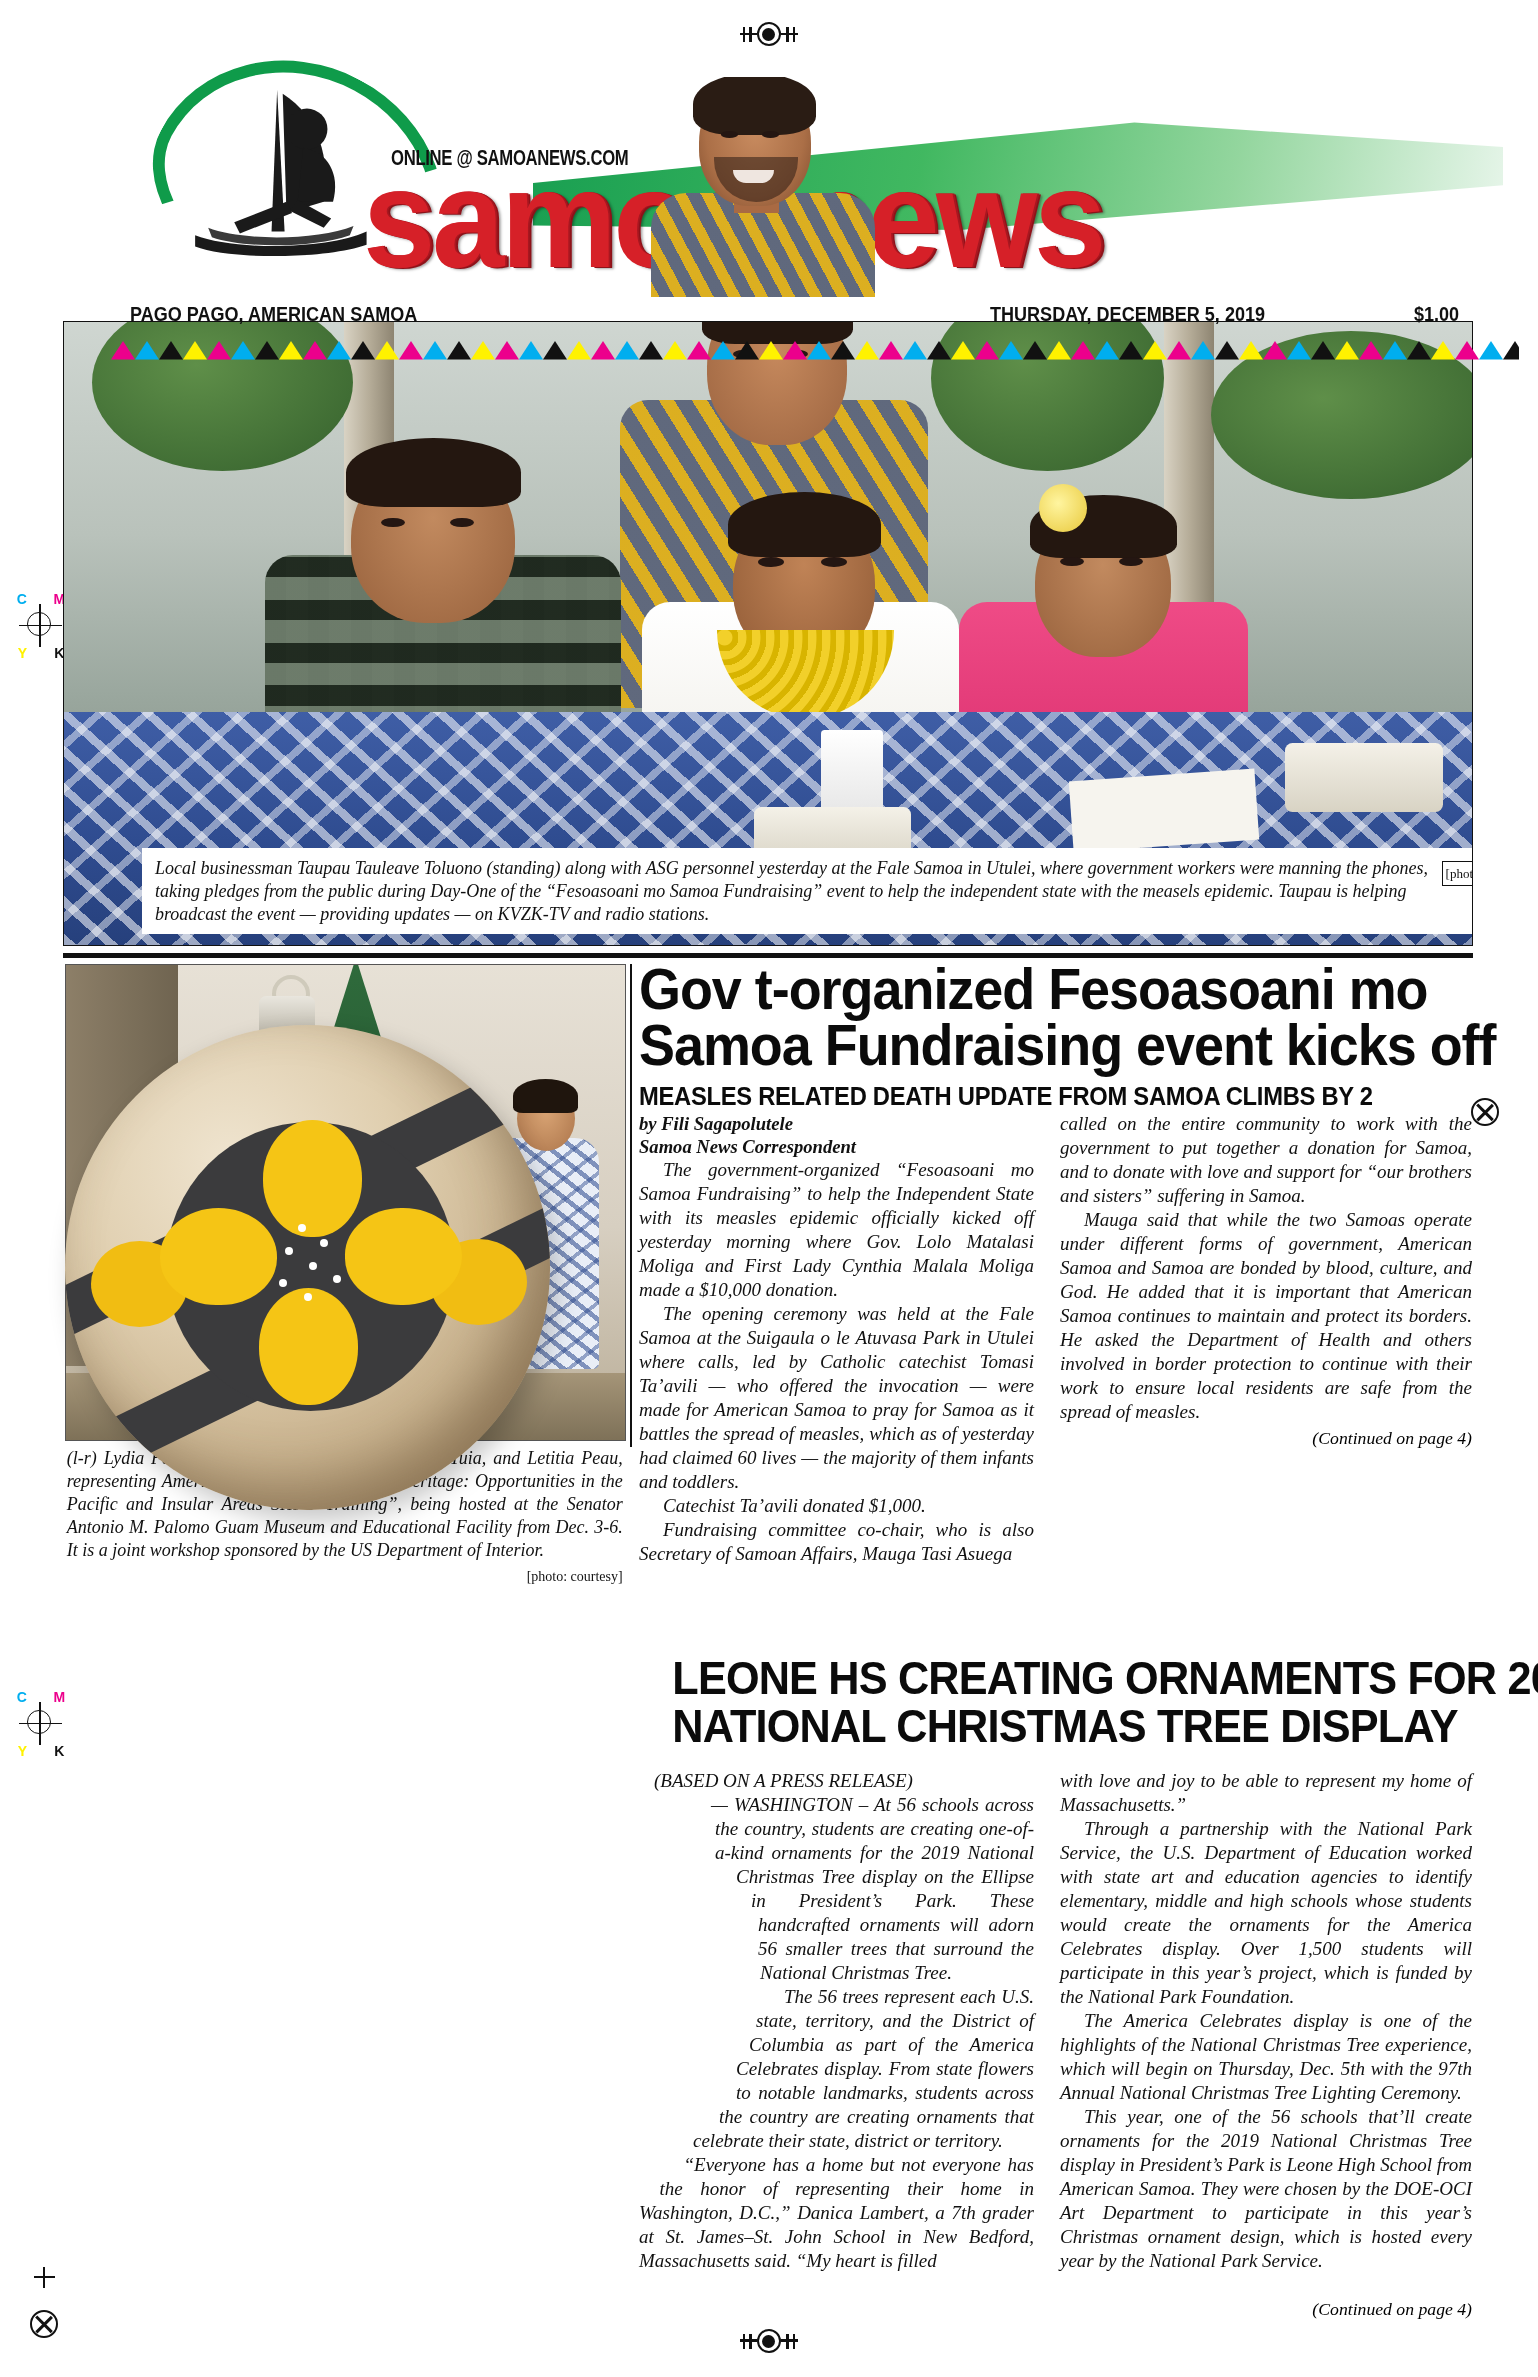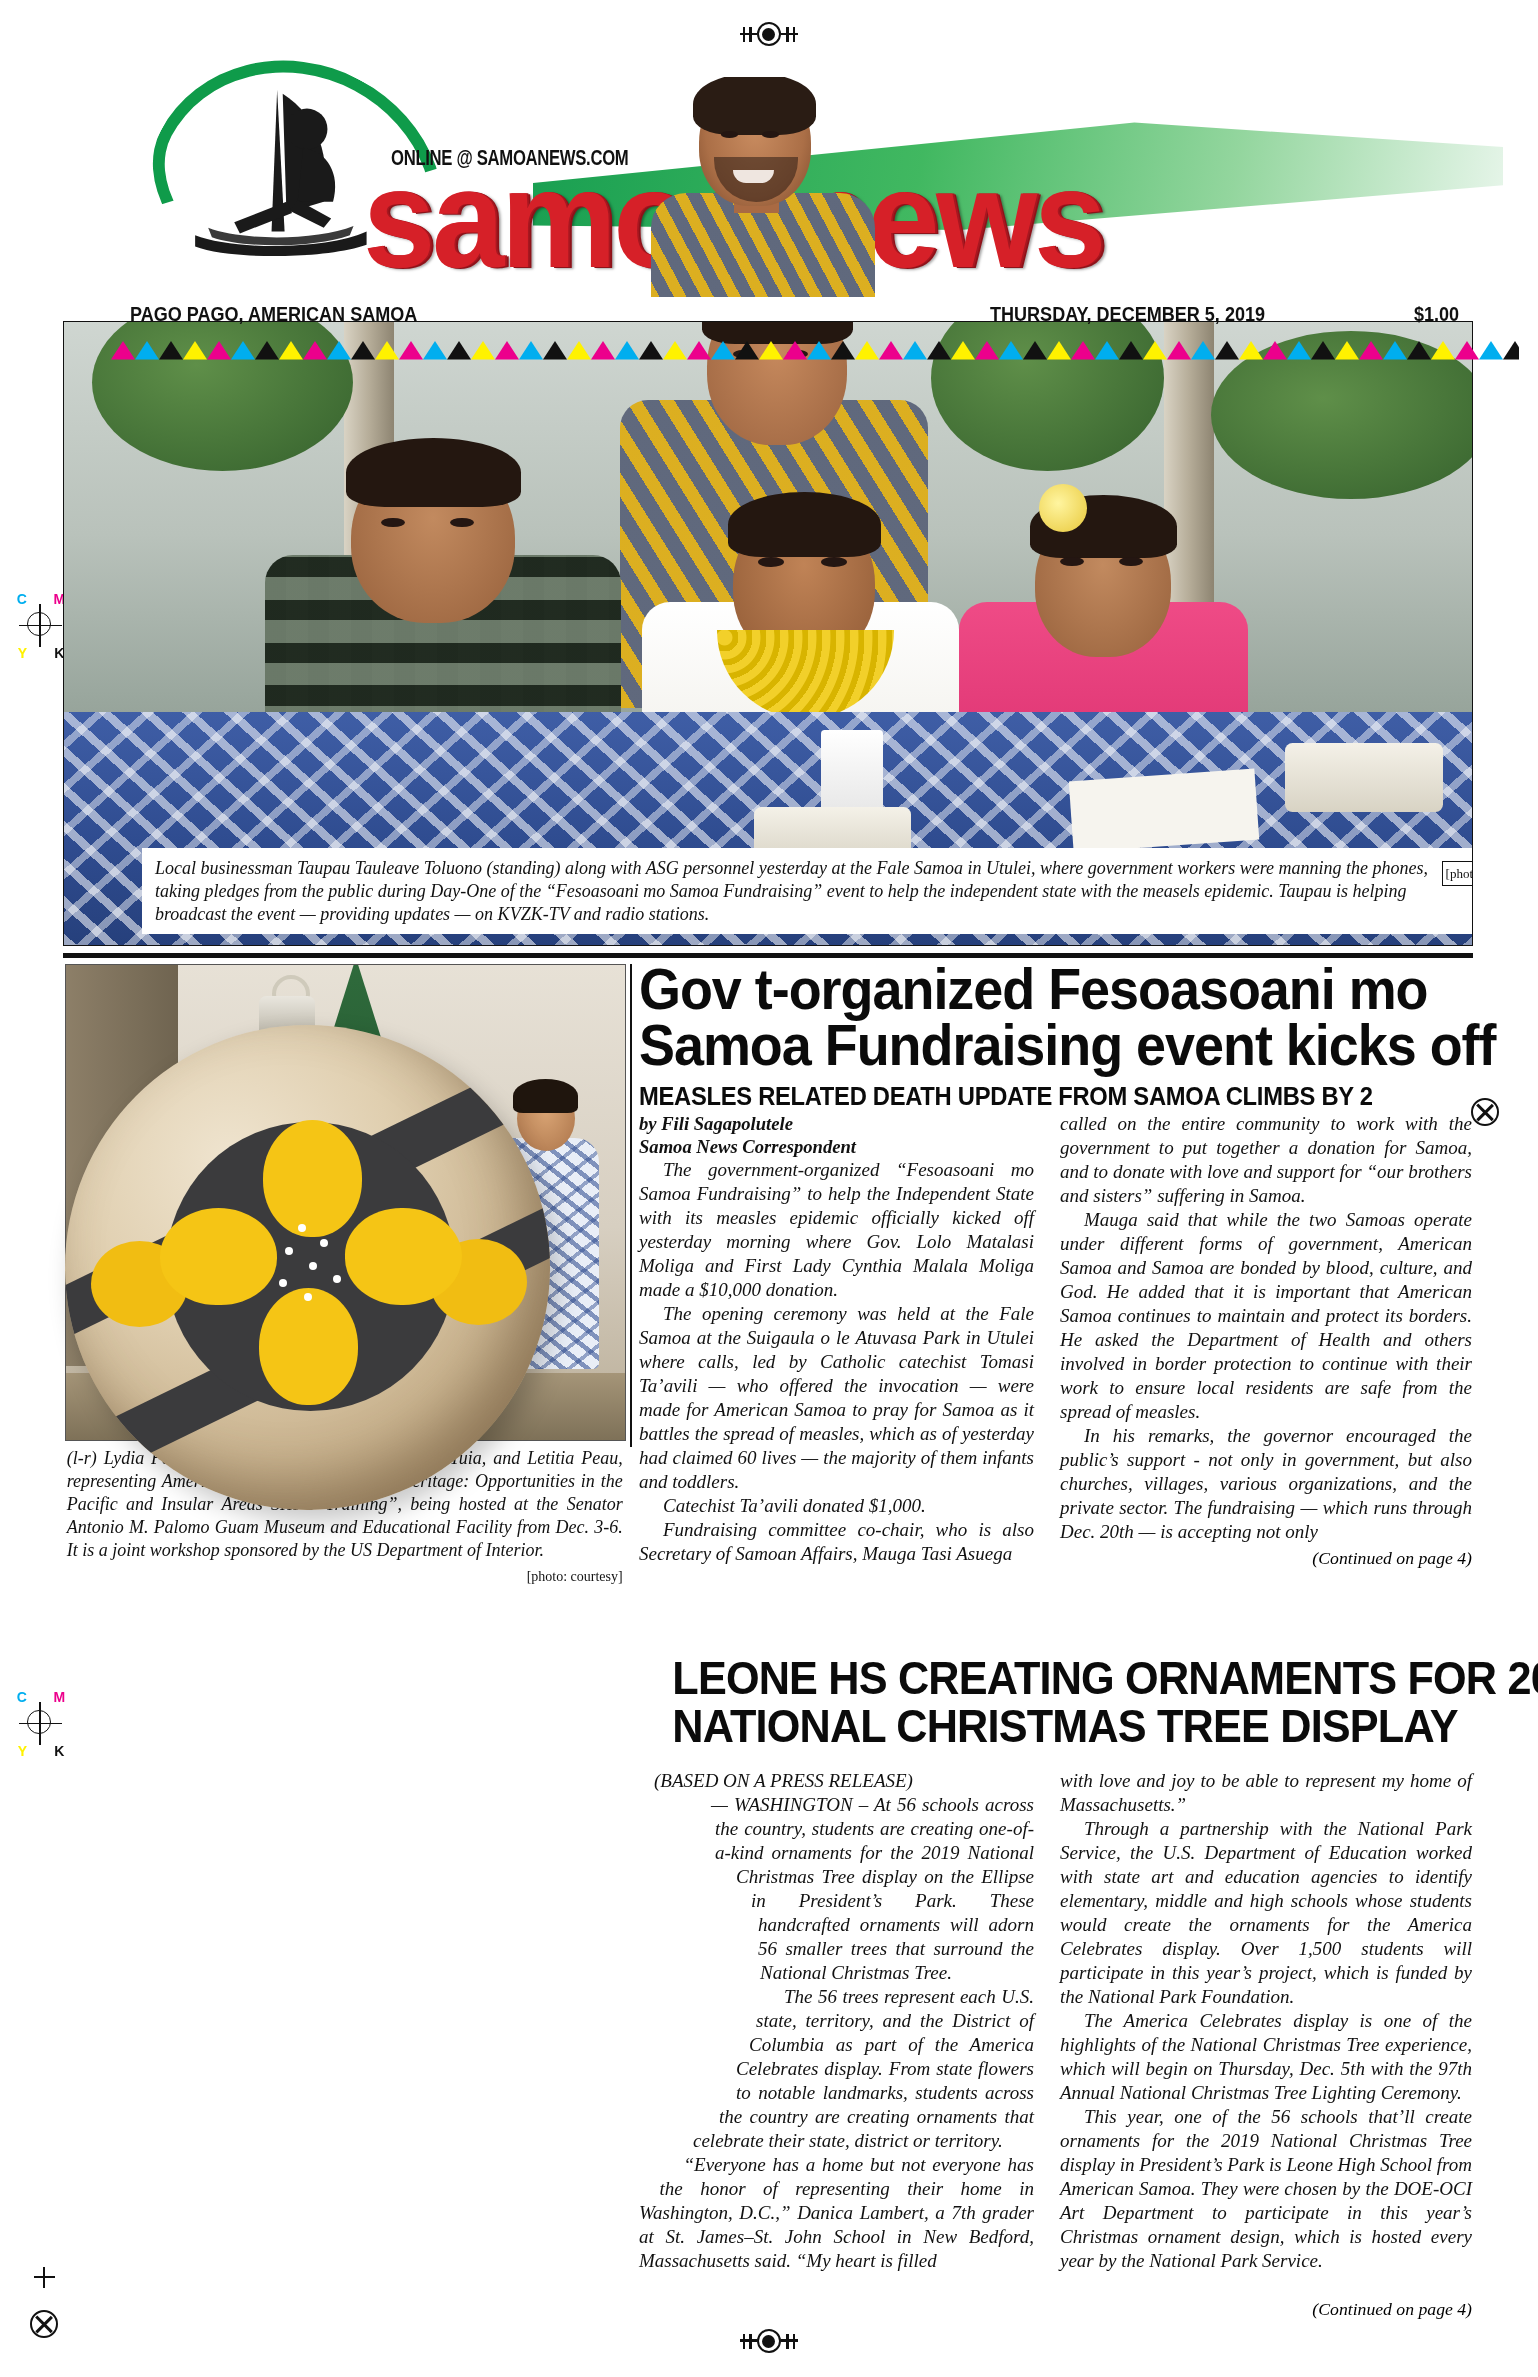--- a/index.html
+++ b/index.html
@@ -640,21 +640,20 @@
             <p>The government-organized “Fesoasoani mo Samoa Fundraising” to help the Independent State with its measles epidemic officially kicked off yesterday morning where Gov. Lolo Matalasi Moliga and First Lady Cynthia Malala Moliga made a $10,000 donation.</p>
             <p>The opening ceremony was held at the Fale Samoa at the Suigaula o le Atuvasa Park in Utulei where calls, led by Catholic catechist Tomasi Ta’avili — who offered the invocation — were made for American Samoa to pray for Samoa as it battles the spread of measles, which as of yesterday had claimed 60 lives — the majority of them infants and toddlers.</p>
             <p>Catechist Ta’avili donated $1,000.</p>
             <p>Fundraising committee co-chair, who is also Secretary of Samoan Affairs, Mauga Tasi Asuega</p>
           </div>
       </div>
       <div style="position:absolute; left:421px; top:0; width:412px;">
         <div class="bodycol" id="s1-right">
             <p class="noindent">called on the entire community to work with the government to put together a donation for Samoa, and to donate with love and support for “our brothers and sisters” suffering in Samoa.</p>
             <p>Mauga said that while the two Samoas operate under different forms of government, American Samoa and Samoa are bonded by blood, culture, and God. He added that it is important that American Samoa continues to maintain and protect its borders. He asked the Department of Health and others involved in border protection to continue with their work to ensure local residents are safe from the spread of measles.</p>
-            <p>In his remarks, the governor encouraged the public’s support - not only in government, but also churches, villages, various organizations, and the private sector. The fundraising — which runs through Dec. 20th — is accepting not only</p>
           </div>
         <div class="contd">(Continued on page 4)</div>
       </div>
     </div>
   </div>
 
   <div id="story2">
     <div class="headline2">LEONE HS CREATING ORNAMENTS FOR 2019</div>
     <div class="headline2">NATIONAL CHRISTMAS TREE DISPLAY</div>
 

